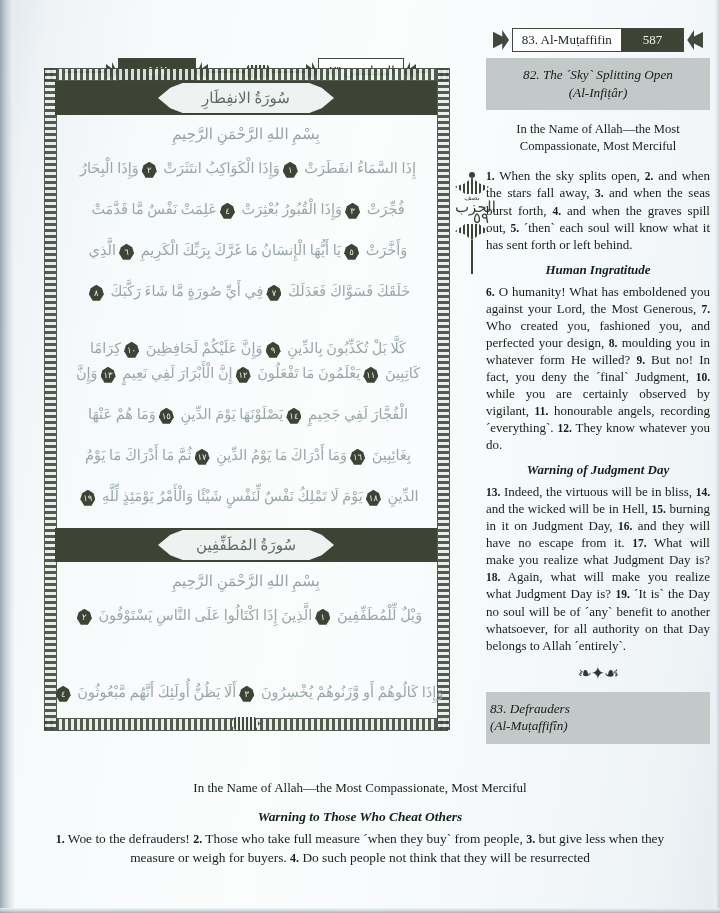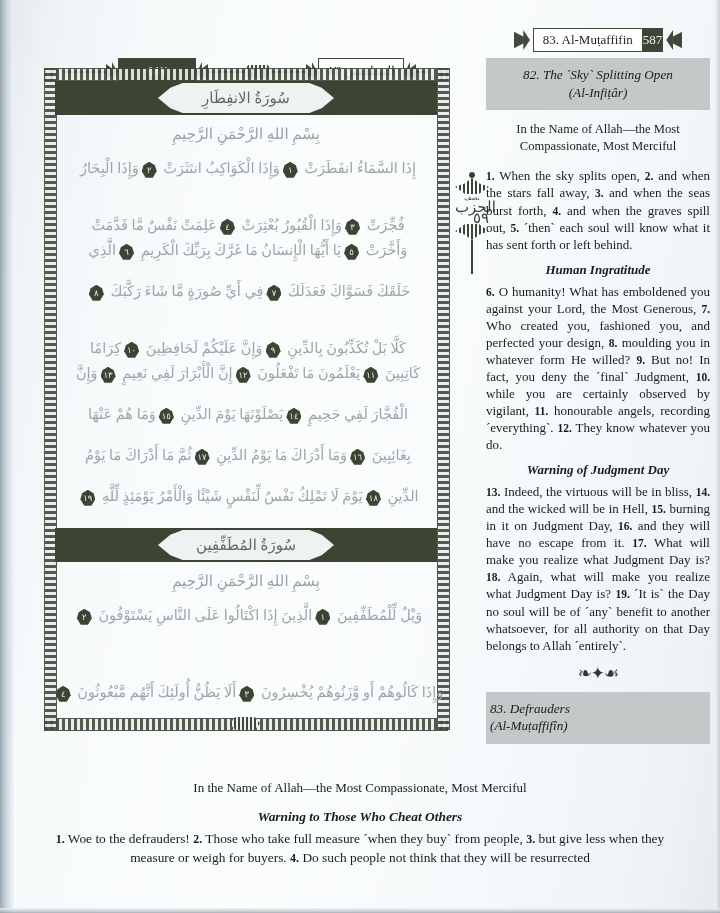--- a/index.html
+++ b/index.html
@@ -76,21 +76,21 @@
   .hizb .lbl{font-size:7px;line-height:8px;}
   .hizb .lbl.b{font-size:15px;line-height:11px;text-align:right;}
   .hizb .stem{width:2px;height:34px;background:#3d4434;margin:0 auto;}
   .hizb .dot{width:6px;height:6px;background:#3d4434;border-radius:50%;margin:0 auto;}
 
   
   .en-col{position:absolute;left:486px;top:26px;width:224px;}
   .hdr-band{position:relative;height:28px;display:flex;align-items:center;justify-content:center;margin-bottom:4px;}
   .hdr-box{display:flex;height:24px;border:1.4px solid #3f4a3c;box-sizing:border-box;}
   .hdr-box .nm{background:#fff;color:#18241a;padding:0 9px;display:flex;align-items:center;font-size:13px;}
-  .hdr-box .pg{background:#3d4434;color:#eef2ee;padding:0 0;display:flex;align-items:center;font-size:13px;
+  .hdr-box .pg{background:#3d4434;color:#eef2ee;padding:0 21px;display:flex;align-items:center;font-size:13px;
       border-left:1.4px solid #3f4a3c;}
   .wing{width:16px;height:22px;align-self:center;background:#3f4a3c;
       clip-path:polygon(0 50%,42% 4%,42% 34%,100% 12%,100% 88%,42% 66%,42% 96%);}
   .wing.l{transform:scaleX(-1);margin-right:3px;}
   .wing.r{margin-left:3px;}
 
   .sbanner{background:#c3c8c9;padding:8px 10px 9px 4px;font-style:italic;font-size:13.2px;line-height:1.34;color:#141e17;}
   .sbanner.center{text-align:center;padding-left:10px;}
 
   .bismillah{text-align:center;font-size:12.6px;line-height:1.35;margin:11px 4px 12px 4px;}
@@ -149,21 +149,21 @@
       <div class="fan"></div>
       <div class="lbl">نصف</div>
       <div class="lbl b">الحزب</div>
       <div class="lbl b">٥٩</div>
       <div class="fan down"></div>
       <div class="stem"></div>
     </div>
 
     <div id="ar-surah1">
         <div class="ar-line" style="top: 132px;"><span>إِذَا السَّمَاءُ انفَطَرَتْ </span><span class="ayah">١</span><span>وَإِذَا الْكَوَاكِبُ انتَثَرَتْ </span><span class="ayah">٢</span><span>وَإِذَا الْبِحَارُ </span></div>
-        <div class="ar-line" style="top: 189px;"><span>فُجِّرَتْ </span><span class="ayah">٣</span><span>وَإِذَا الْقُبُورُ بُعْثِرَتْ </span><span class="ayah">٤</span><span>عَلِمَتْ نَفْسٌ مَّا قَدَّمَتْ </span></div>
+        <div class="ar-line" style="top: 173px;"><span>فُجِّرَتْ </span><span class="ayah">٣</span><span>وَإِذَا الْقُبُورُ بُعْثِرَتْ </span><span class="ayah">٤</span><span>عَلِمَتْ نَفْسٌ مَّا قَدَّمَتْ </span></div>
         <div class="ar-line" style="top: 214px;"><span>وَأَخَّرَتْ </span><span class="ayah">٥</span><span>يَا أَيُّهَا الْإِنسَانُ مَا غَرَّكَ بِرَبِّكَ الْكَرِيمِ </span><span class="ayah">٦</span><span>الَّذِي </span></div>
         <div class="ar-line" style="top: 255px;"><span>خَلَقَكَ فَسَوَّاكَ فَعَدَلَكَ </span><span class="ayah">٧</span><span>فِي أَيِّ صُورَةٍ مَّا شَاءَ رَكَّبَكَ </span><span class="ayah">٨</span></div>
         <div class="ar-line" style="top: 312px;"><span>كَلَّا بَلْ تُكَذِّبُونَ بِالدِّينِ </span><span class="ayah">٩</span><span>وَإِنَّ عَلَيْكُمْ لَحَافِظِينَ </span><span class="ayah">١٠</span><span>كِرَامًا </span></div>
         <div class="ar-line" style="top: 337px;"><span>كَاتِبِينَ </span><span class="ayah">١١</span><span>يَعْلَمُونَ مَا تَفْعَلُونَ </span><span class="ayah">١٢</span><span>إِنَّ الْأَبْرَارَ لَفِي نَعِيمٍ </span><span class="ayah">١٣</span><span>وَإِنَّ </span></div>
         <div class="ar-line" style="top: 378px;"><span>الْفُجَّارَ لَفِي جَحِيمٍ </span><span class="ayah">١٤</span><span>يَصْلَوْنَهَا يَوْمَ الدِّينِ </span><span class="ayah">١٥</span><span>وَمَا هُمْ عَنْهَا </span></div>
         <div class="ar-line" style="top: 419px;"><span>بِغَائِبِينَ </span><span class="ayah">١٦</span><span>وَمَا أَدْرَاكَ مَا يَوْمُ الدِّينِ </span><span class="ayah">١٧</span><span>ثُمَّ مَا أَدْرَاكَ مَا يَوْمُ </span></div>
         <div class="ar-line" style="top: 460px;"><span>الدِّينِ </span><span class="ayah">١٨</span><span>يَوْمَ لَا تَمْلِكُ نَفْسٌ لِّنَفْسٍ شَيْئًا وَالْأَمْرُ يَوْمَئِذٍ لِّلَّهِ </span><span class="ayah">١٩</span></div>
       </div>
 
     <div class="ar-banner" style="top:500px;left:37px;width:382px">

